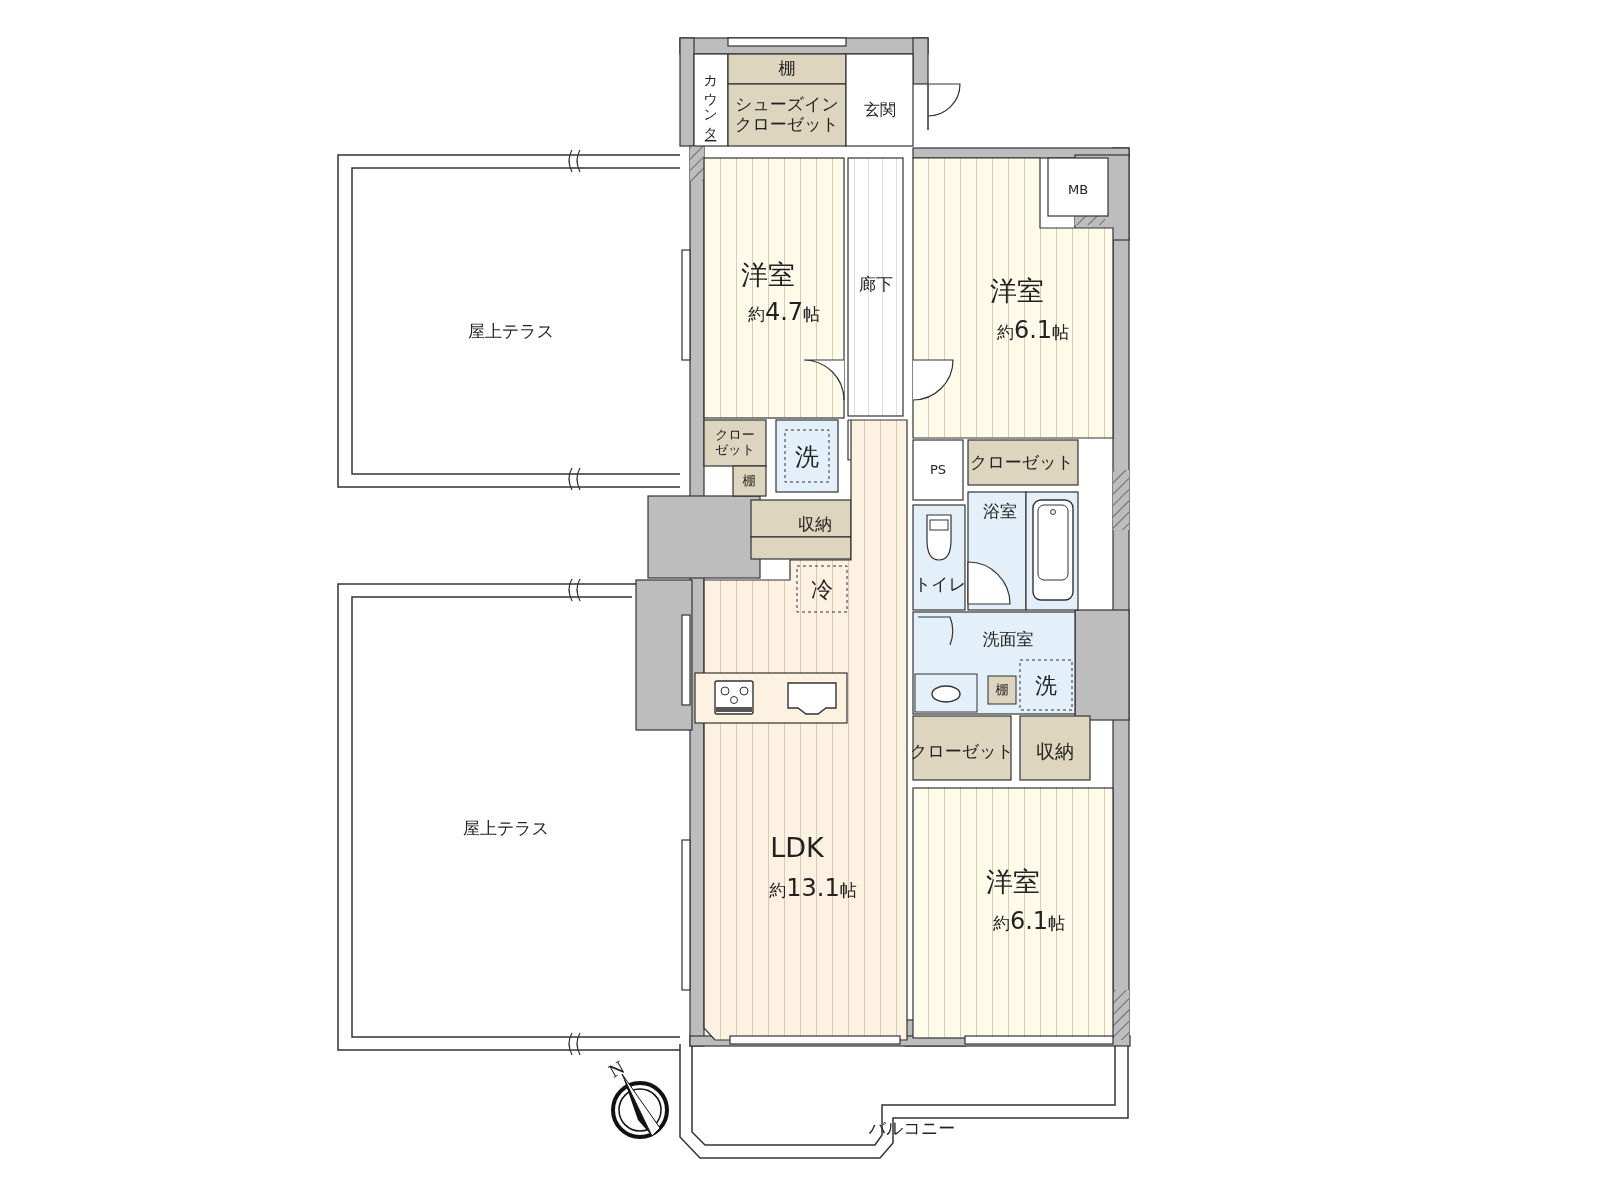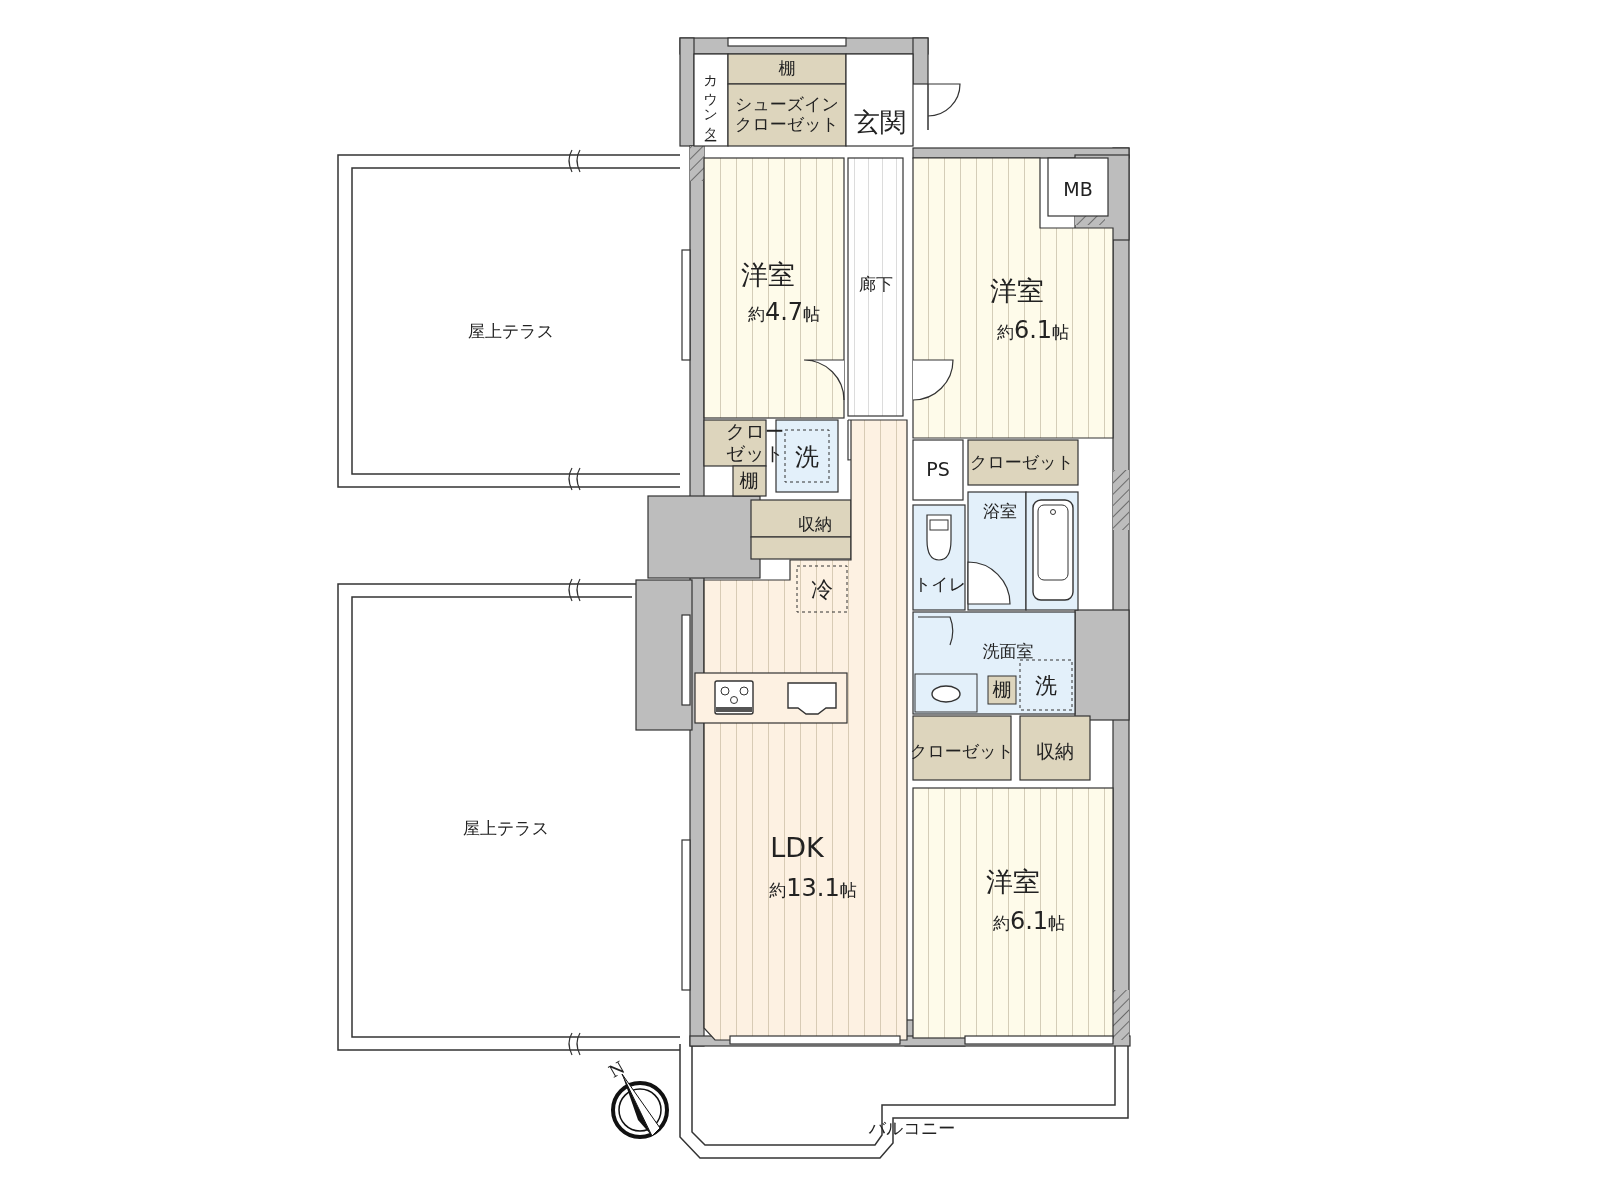--- a/index.html
+++ b/index.html
@@ -2,21 +2,21 @@
 <html><head>
 <meta charset="utf-8">
 <style>
   html,body{margin:0;padding:0;background:#fff;}
   body{width:1600px;height:1200px;position:relative;overflow:hidden;font-family:"DejaVu Sans",sans-serif;color:#222;}
   svg{position:absolute;left:0;top:0;}
   .lbl{position:absolute;transform:translate(-50%,-50%);white-space:nowrap;text-align:center;line-height:1.15;color:#222;}
   .big{font-size:27px;}
   .mid{font-size:19px;}
   .sm{font-size:17px;}
-  .xs{font-size:19px;text-align:center;}
+  .xs{font-size:13px;text-align:center;}
   .area{font-size:17px;margin-left:16px;}
   .area b{font-size:24px;font-weight:normal;}
   .vert{writing-mode:vertical-rl;font-size:14px;letter-spacing:1px;}
 </style>
 </head>
 <body>
 
 <svg width="1600" height="1200" viewBox="0 0 1600 1200">
   <defs>
     <pattern id="stripeW" width="16" height="10" patternUnits="userSpaceOnUse">
@@ -147,43 +147,43 @@
     <circle r="21" fill="none" stroke="#111" stroke-width="1.5"></circle>
     <path d="M -18 -36 L -2 10 L 12 26 Z" fill="#111"></path>
     <path d="M -18 -36 L 12 26 L 20 18 Z" fill="#fff" stroke="#111" stroke-width="1"></path>
   </g>
 </svg>
 
 <div class="lbl vert" style="left:711px;top:100px;">カウンター</div>
 <div class="lbl sm" style="left:787px;top:69px;">棚</div>
 <div class="lbl sm" style="left:787px;top:115px;white-space:pre;">シューズイン
 クローゼット</div>
-<div class="lbl mid" style="left:880px;top:123px;font-size:26px;">玄関</div>
+<div class="lbl mid" style="left:880px;top:110px;font-size:16px;">玄関</div>
 
 <div class="lbl big" style="left:768px;top:275px;">洋室</div>
 <div class="lbl area" style="left:768px;top:313px;"><span>約</span><b>4.7</b><span>帖</span></div>
 
 <div class="lbl sm" style="left:876px;top:285px;">廊下</div>
 
 <div class="lbl big" style="left:1017px;top:291px;">洋室</div>
 <div class="lbl area" style="left:1017px;top:331px;"><span>約</span><b>6.1</b><span>帖</span></div>
 <div class="lbl xs" style="left:1078px;top:190px;">MB</div>
 
-<div class="lbl xs" style="left:735px;top:443px;white-space:pre;margin-left:20px;">クロー
+<div class="lbl xs" style="left:735px;top:443px;white-space:pre;">クロー
 ゼット</div>
 <div class="lbl xs" style="left:749px;top:481px;">棚</div>
 <div class="lbl mid" style="left:807px;top:458px;font-size:24px;">洗</div>
 <div class="lbl sm" style="left:815px;top:525px;">収納</div>
 <div class="lbl mid" style="left:822px;top:590px;font-size:22px;">冷</div>
 
 <div class="lbl xs" style="left:938px;top:470px;">PS</div>
 <div class="lbl sm" style="left:1022px;top:463px;">クローゼット</div>
 <div class="lbl sm" style="left:1000px;top:512px;">浴室</div>
 <div class="lbl sm" style="left:940px;top:585px;">トイレ</div>
-<div class="lbl sm" style="left:1008px;top:640px;margin-top:12px;">洗面室</div>
+<div class="lbl sm" style="left:1008px;top:640px;">洗面室</div>
 <div class="lbl xs" style="left:1002px;top:690px;">棚</div>
 <div class="lbl mid" style="left:1046px;top:686px;font-size:22px;">洗</div>
 <div class="lbl sm" style="left:962px;top:752px;">クローゼット</div>
 <div class="lbl mid" style="left:1055px;top:752px;">収納</div>
 
 <div class="lbl big" style="left:797px;top:848px;text-align:right;">LDK</div>
 <div class="lbl area" style="left:797px;top:889px;"><span>約</span><b>13.1</b><span>帖</span></div>
 
 <div class="lbl big" style="left:1013px;top:882px;">洋室</div>
 <div class="lbl area" style="left:1013px;top:922px;"><span>約</span><b>6.1</b><span>帖</span></div>

